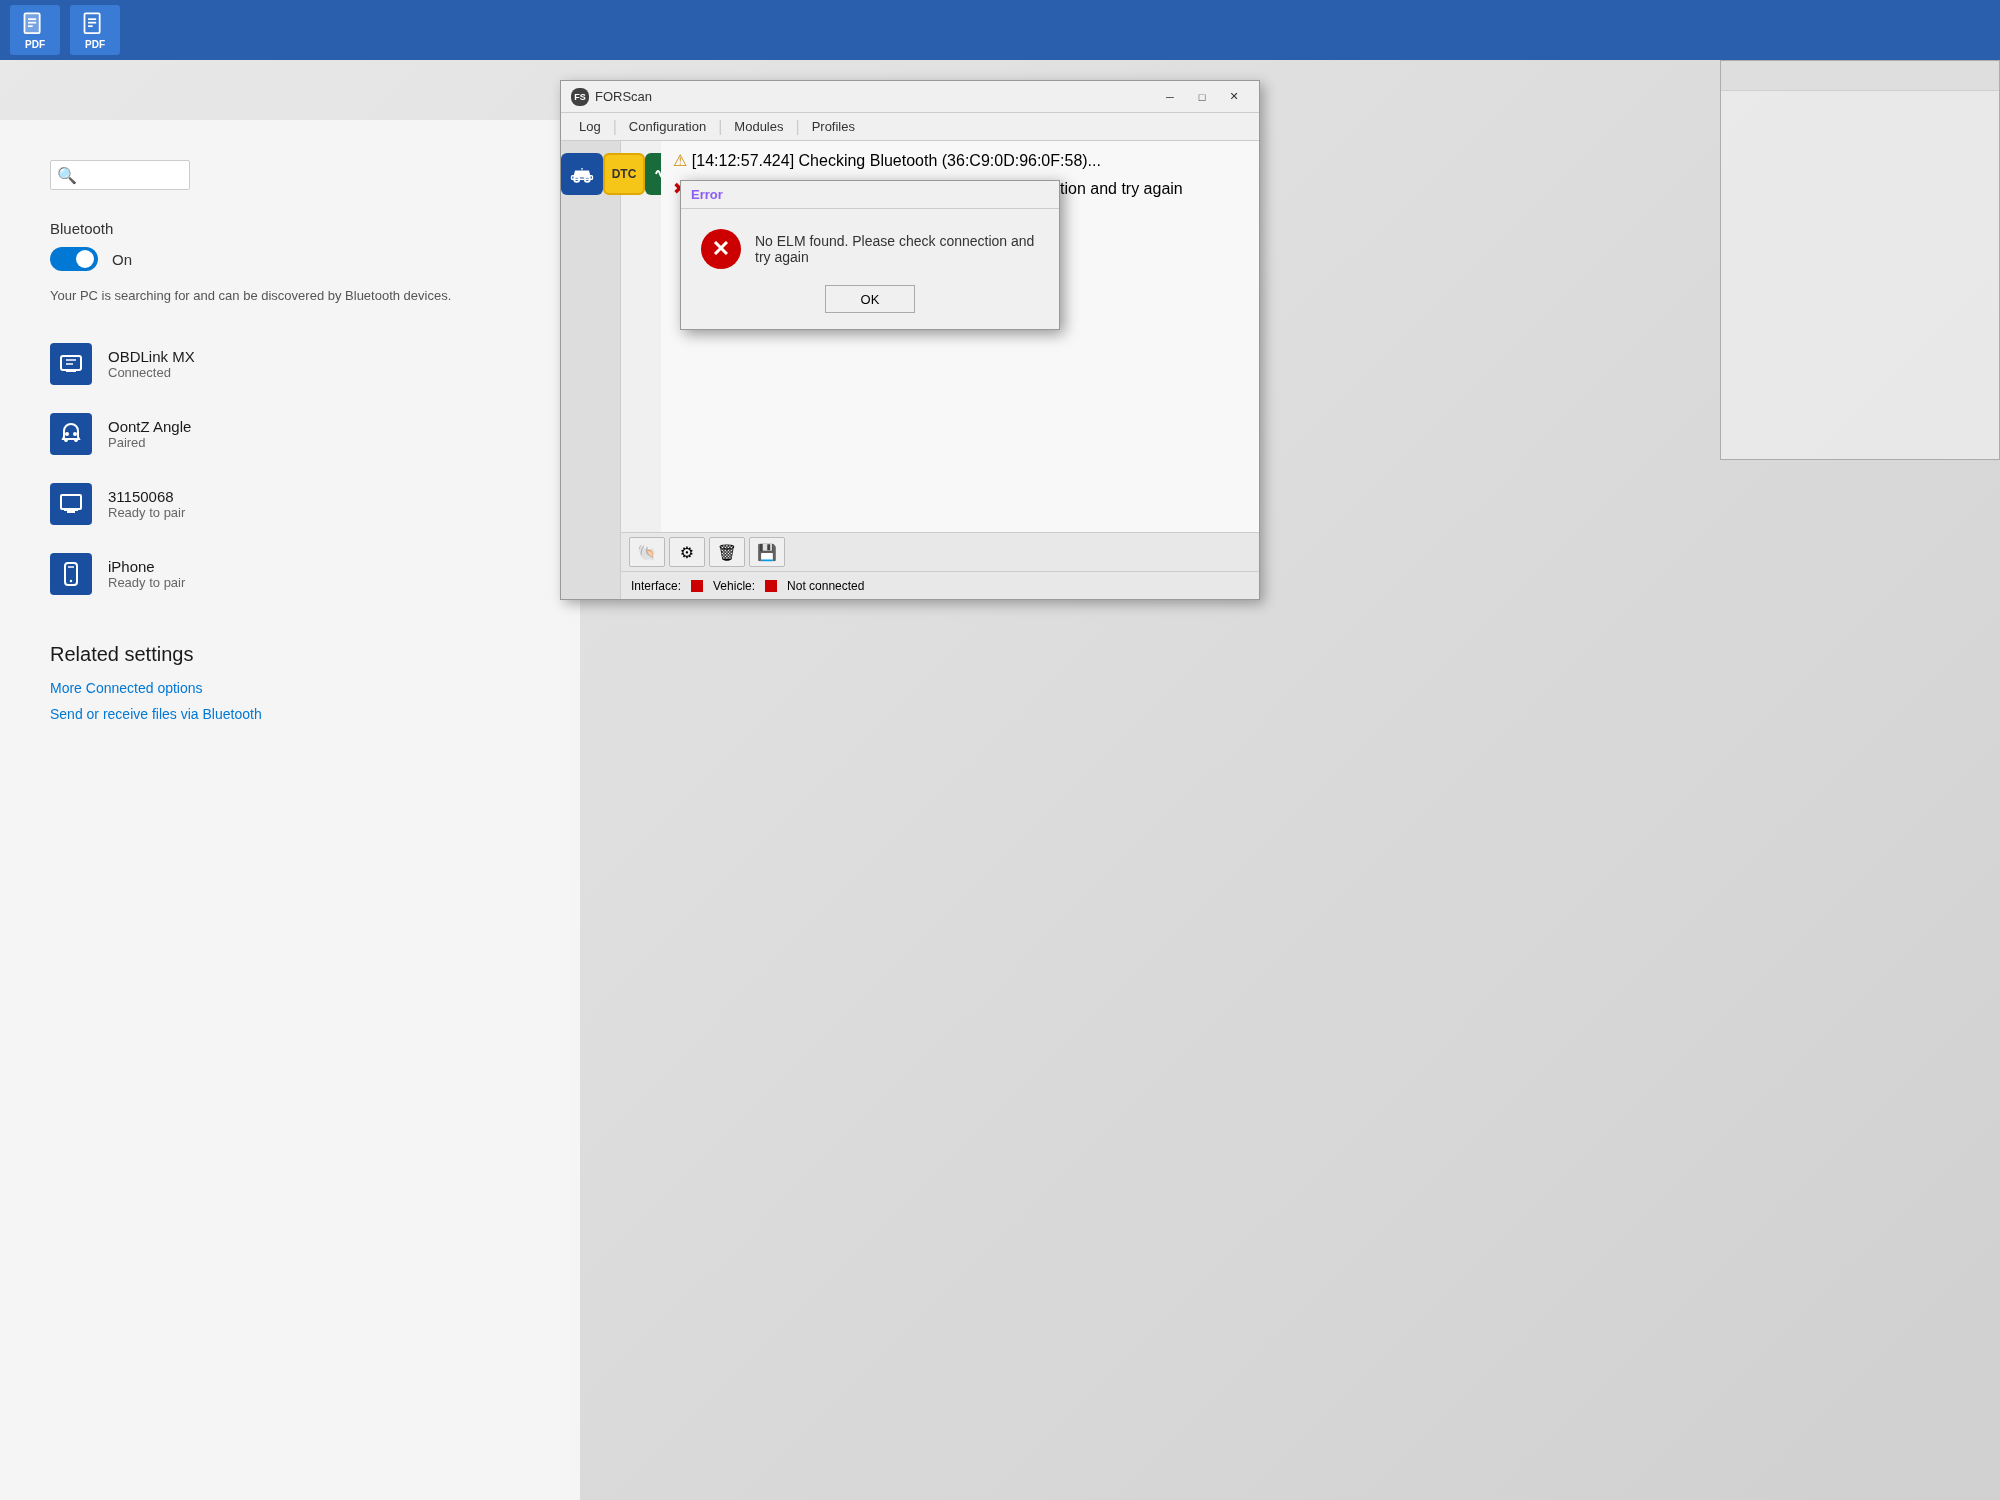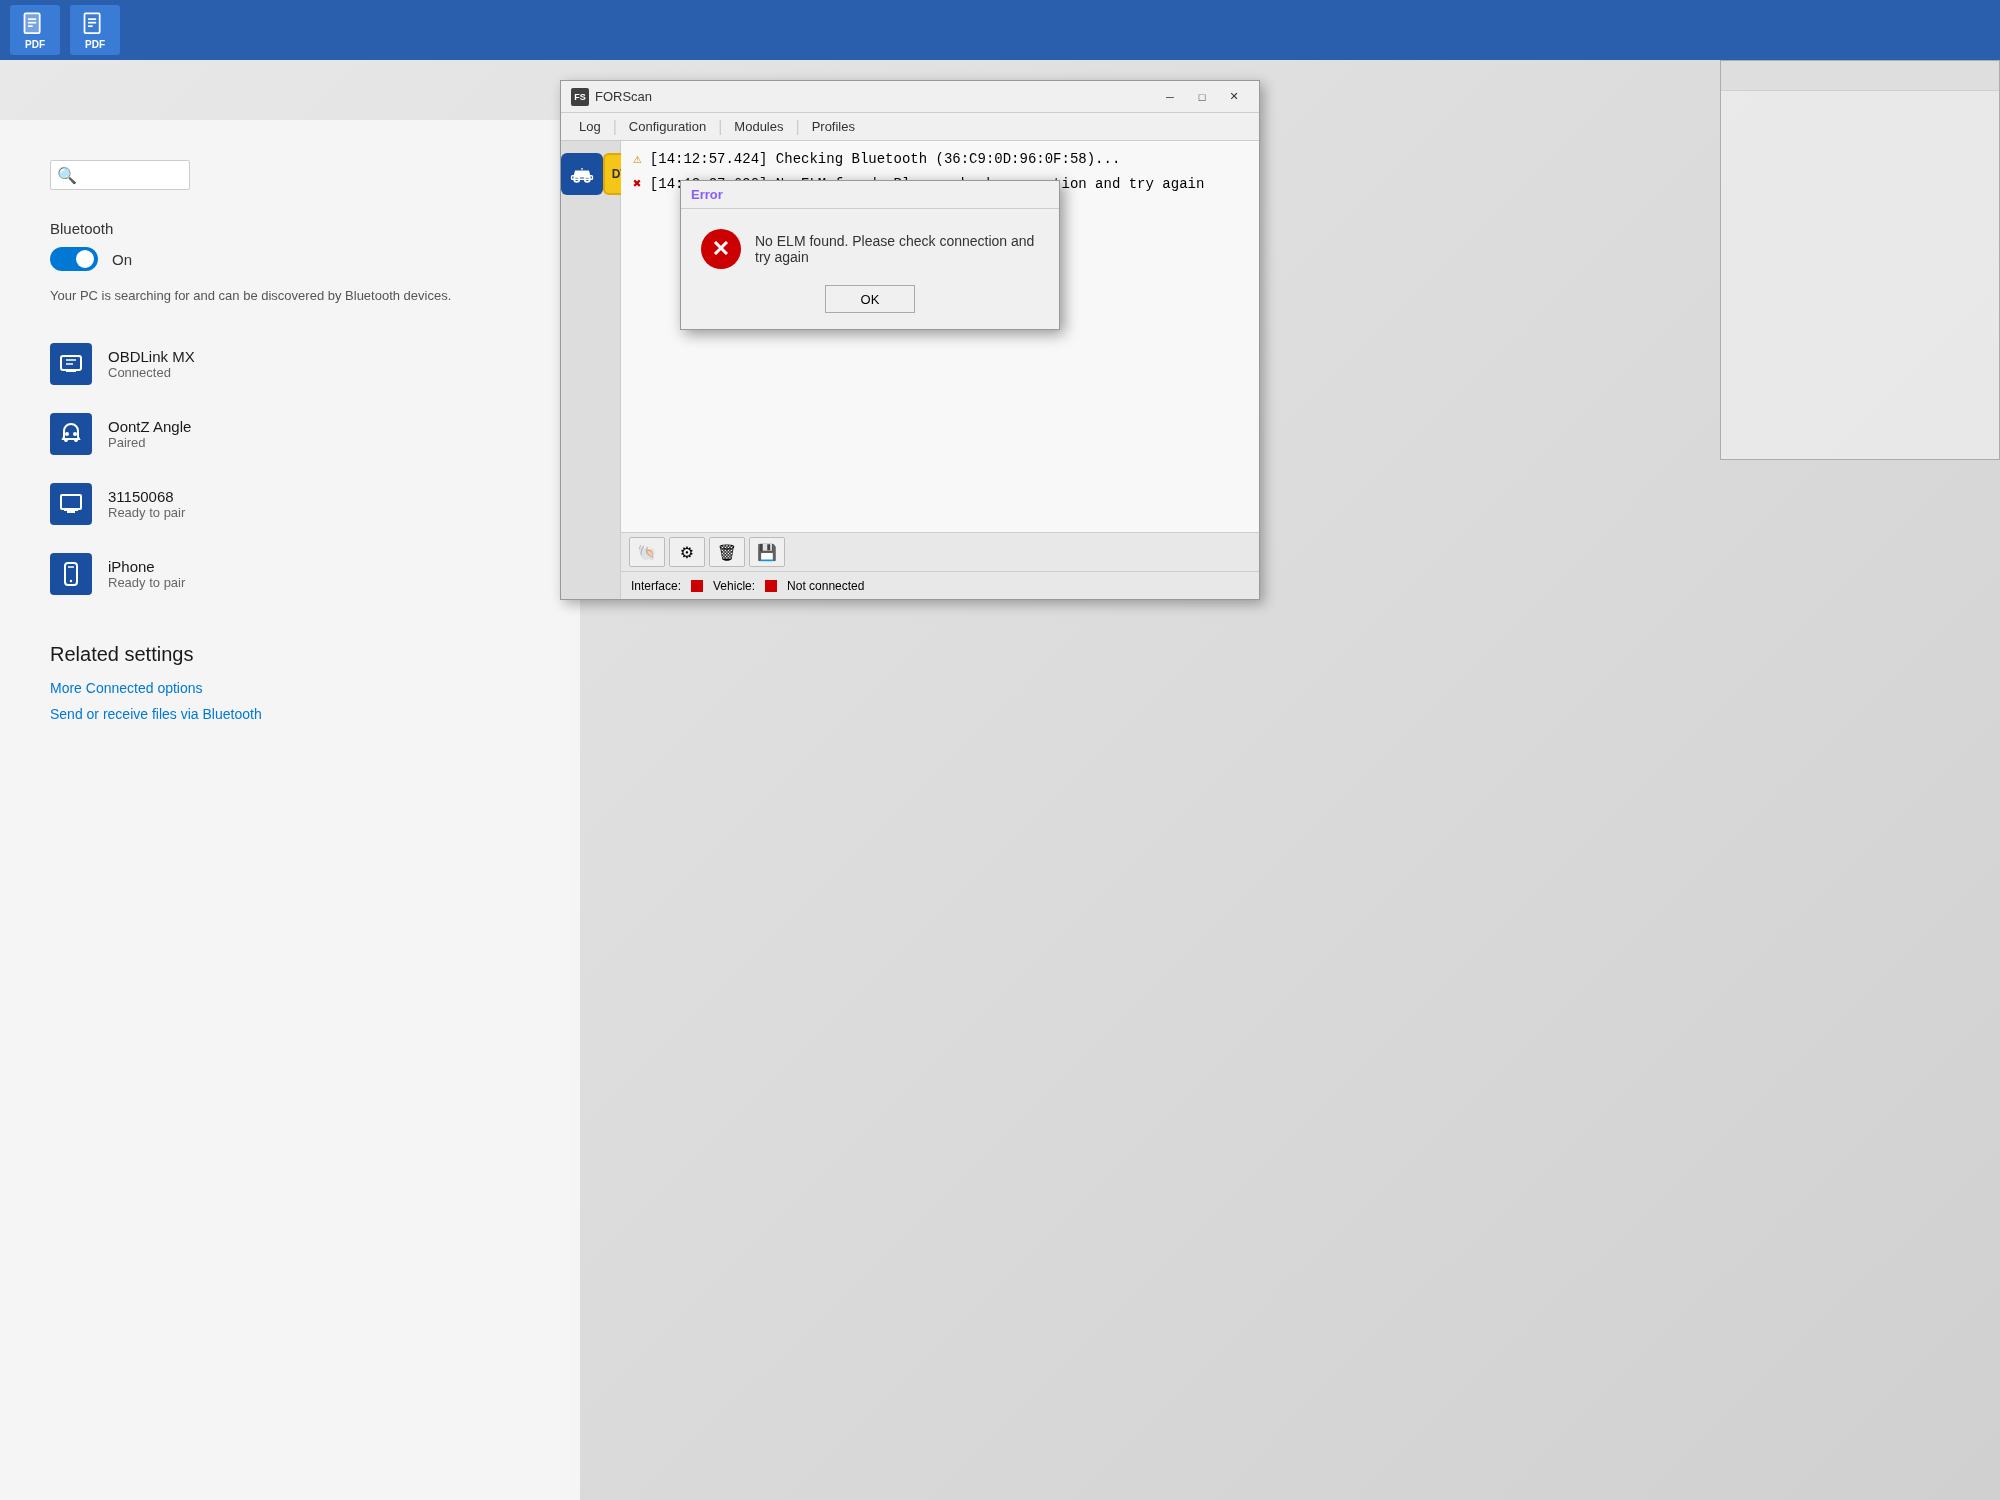--- a/index.html
+++ b/index.html
@@ -217,21 +217,21 @@
       align-items: center;
       gap: 6px;
       font-size: 13px;
       color: #333;
     }
 
     .forscan-title .app-icon {
       width: 18px;
       height: 18px;
       background: #404040;
-      border-radius: 2px;
+      border-radius: 8px;
       display: flex;
       align-items: center;
       justify-content: center;
       color: white;
       font-size: 9px;
       font-weight: bold;
     }
 
     .window-controls {
       display: flex;
@@ -318,23 +318,24 @@
       flex: 1;
       display: flex;
       flex-direction: column;
       overflow: hidden;
     }
 
     .forscan-log {
       flex: 1;
       background: #f8f8f8;
       padding: 8px 12px;
-      font-size: 14px;
-      font-family: Liberation Mono, monospace;
+      font-size: 16px;
+      font-family: Liberation Sans, sans-serif;
       overflow-y: auto;
+      margin-left: 40px;
     }
 
     .log-entry {
       margin-bottom: 4px;
       line-height: 1.5;
     }
 
     .log-entry .log-warn { color: #cc8800; }
     .log-entry .log-error { color: #cc0000; }
 

